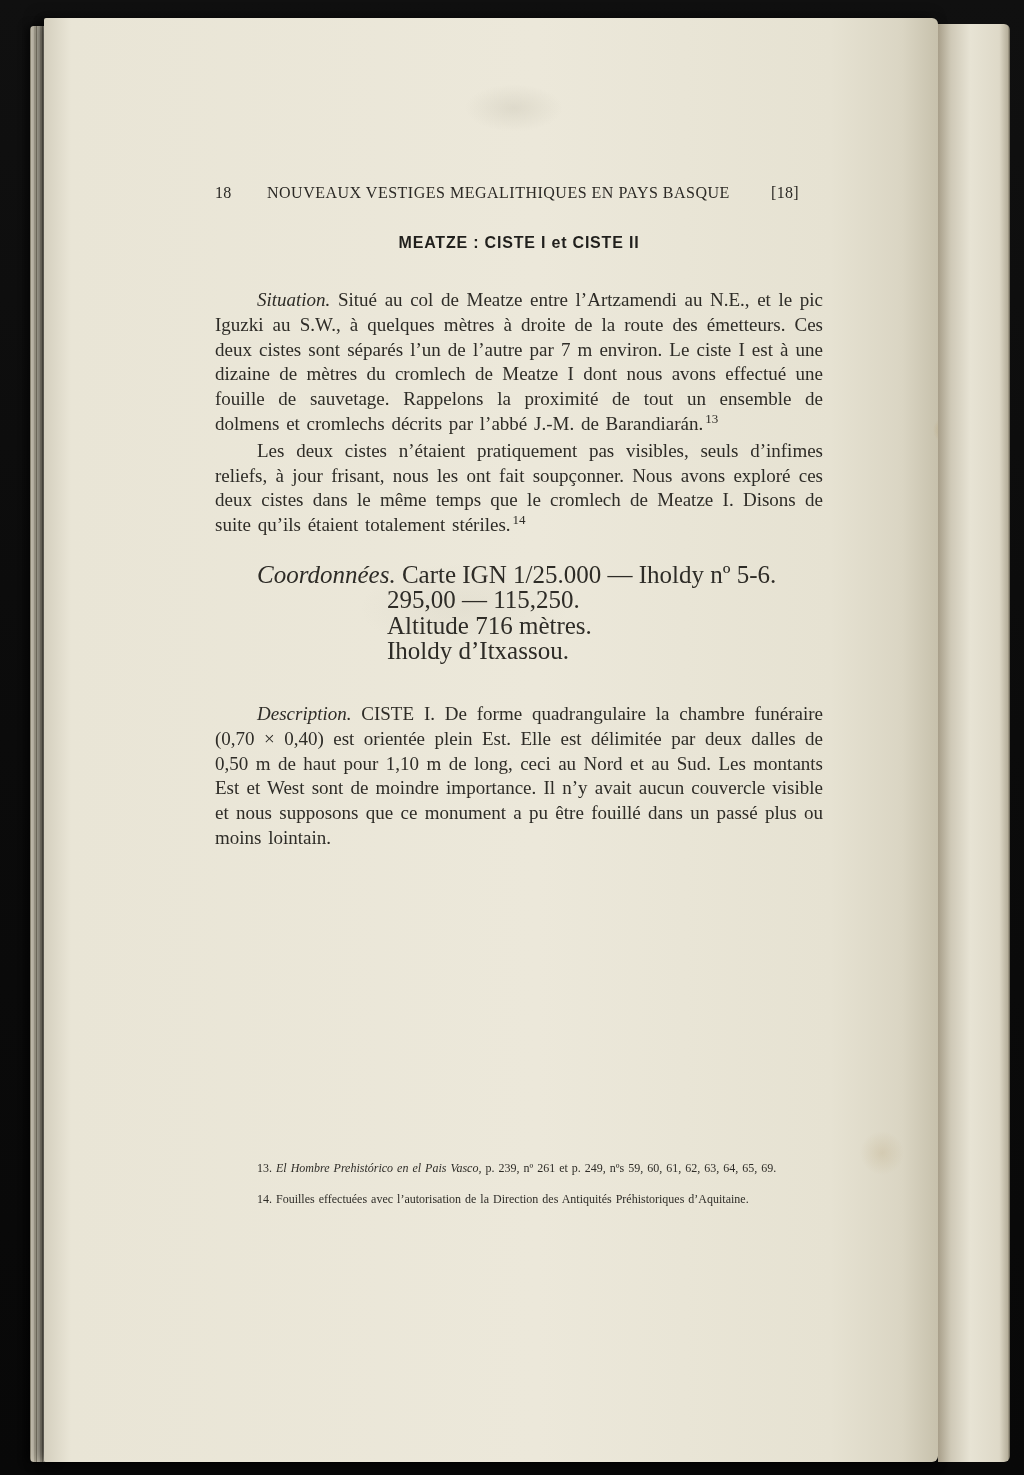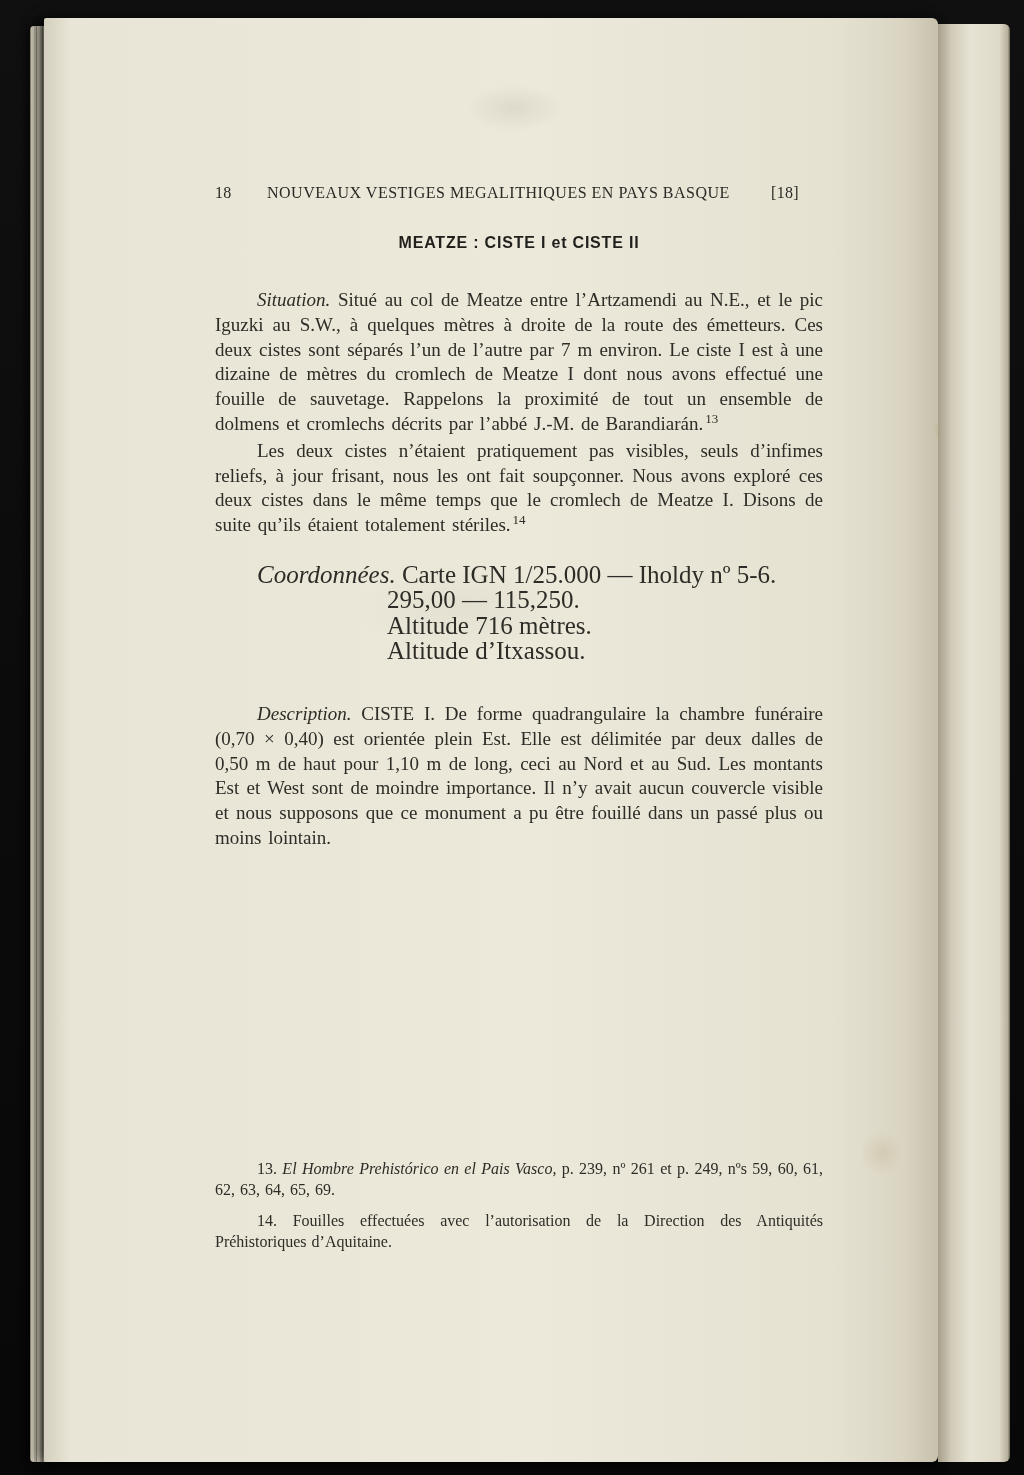--- a/index.html
+++ b/index.html
@@ -47,21 +47,21 @@
   .para{font-size:19px;line-height:24.8px;text-align:justify;text-indent:42px;word-spacing:2px;margin:0;}
   .p1{margin-top:36px;}
   .p2{margin-top:2px;}
   .lead{font-style:italic;}
   sup.ref{font-size:13px;line-height:0;margin-left:2px;}
   .coords{margin-top:24px;margin-left:42px;font-size:25px;line-height:25.5px;}
   .coords .cont{padding-left:130px;}
   .desc{margin-top:38px;}
   .footnotes{
     position:absolute;left:171px;top:1140px;width:608px;
-    font-size:16px;line-height:21px;color:#2e2c27;text-align:justify;word-spacing:1px;
+    font-size:12px;line-height:21px;color:#2e2c27;text-align:justify;word-spacing:1px;
   }
   .fn{text-indent:42px;margin:0;}
   .fn + .fn{margin-top:10px;}
   .fn .it{font-style:italic;}
 </style>
 </head>
 <body>
 
 <div class="stage">
 
@@ -79,21 +79,21 @@
       <div class="heading">MEATZE : CISTE I et CISTE II</div>
 
       <p class="para p1"><span class="lead">Situation.</span> <span>Situé au col de Meatze entre l’Artzamendi au N.E., et le pic Iguzki au S.W., à quelques mètres à droite de la route des émetteurs. Ces deux cistes sont séparés l’un de l’autre par 7 m environ. Le ciste I est à une dizaine de mètres du cromlech de Meatze I dont nous avons effectué une fouille de sauvetage. Rappelons la proximité de tout un ensemble de dolmens et cromlechs décrits par l’abbé J.-M. de Barandiarán.</span><sup class="ref">13</sup></p>
 
       <p class="para p2"><span>Les deux cistes n’étaient pratiquement pas visibles, seuls d’infimes reliefs, à jour frisant, nous les ont fait soupçonner. Nous avons exploré ces deux cistes dans le même temps que le cromlech de Meatze I. Disons de suite qu’ils étaient totalement stériles.</span><sup class="ref">14</sup></p>
 
       <div class="coords">
         <div><span class="lead">Coordonnées.</span> <span>Carte IGN 1/25.000 — Iholdy nº 5-6.</span></div>
         <div class="cont">295,00 — 115,250.</div>
         <div class="cont">Altitude 716 mètres.</div>
-        <div class="cont">Altitude d’Itxassou.</div>
+        <div class="cont">Iholdy d’Itxassou.</div>
       </div>
 
       <p class="para desc"><span class="lead">Description.</span> <span>CISTE I. De forme quadrangulaire la chambre funéraire (0,70 × 0,40) est orientée plein Est. Elle est délimitée par deux dalles de 0,50 m de haut pour 1,10 m de long, ceci au Nord et au Sud. Les montants Est et West sont de moindre importance. Il n’y avait aucun couvercle visible et nous supposons que ce monument a pu être fouillé dans un passé plus ou moins lointain.</span></p>
 
     </div>
 
     <div class="footnotes">
       <p class="fn"><span>13.</span> <span class="it">El Hombre Prehistórico en el Pais Vasco,</span> <span>p. 239, nº 261 et p. 249, nºs 59, 60, 61, 62, 63, 64, 65, 69.</span></p>
       <p class="fn"><span>14.</span> <span>Fouilles effectuées avec l’autorisation de la Direction des Antiquités Préhistoriques d’Aquitaine.</span></p>
     </div>

